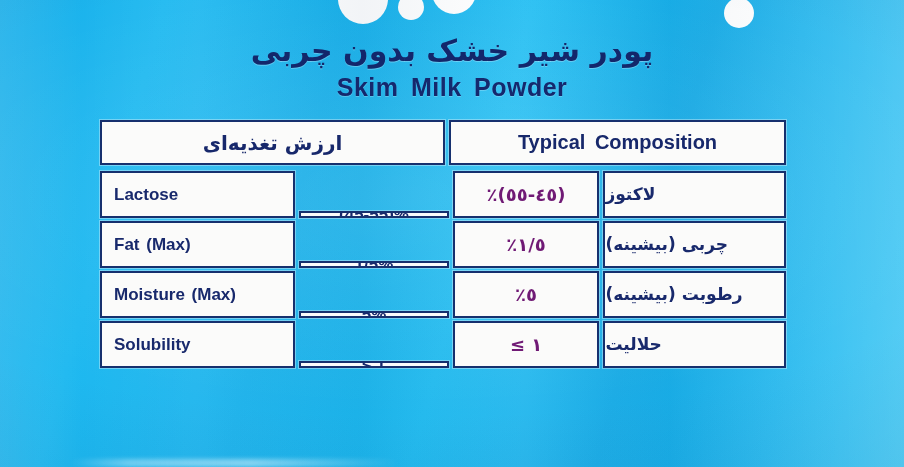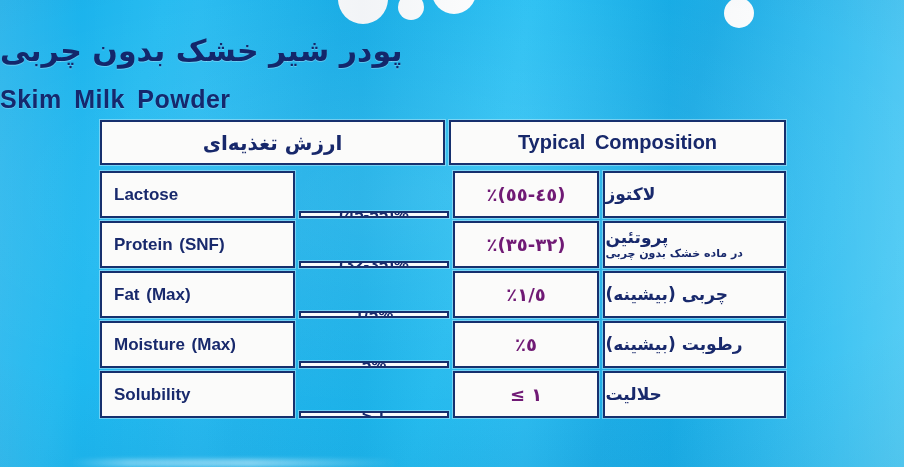--- a/index.html
+++ b/index.html
@@ -64,34 +64,34 @@
     background: #ffffff;
     border-radius: 50%;
   }
 
   
   #title-block {
     position: absolute;
     left: 0;
     right: 0;
     top: 34px;
-    text-align: left;
+    text-align: center;
   }
   #title-fa {
     direction: rtl;
     font-family: "DejaVu Sans", "Liberation Sans", sans-serif;
     font-size: 30px;
     font-weight: bold;
     color: #13276b;
     letter-spacing: 0px;
     line-height: 1.15;
     text-shadow: 0 1px 0 rgba(255,255,255,0.25);
   }
   #title-en {
-    margin-top: 16px;
+    margin-top: 4px;
     font-size: 25px;
     font-weight: bold;
     color: #15286d;
     letter-spacing: 0.5px;
     word-spacing: 5px;
     text-shadow: 0 1px 0 rgba(255,255,255,0.22);
   }
 
   
   #nutrition-table {
@@ -234,29 +234,20 @@
     <div id="table-body">
         <div class="table-row data-row" style="margin-top: 3px;">
           <div class="cell cell-en-name">Lactose</div>
           <div class="cell cell-en-value">(45-55)%</div>
           <div class="cell cell-fa-value">(٤٥-٥٥)٪</div>
           <div class="cell cell-fa-name">
             <div class="fa-name-main">لاکتوز</div>
           </div>
         </div>
         <div class="table-row data-row" style="margin-top: 3px;">
-          <div class="cell cell-en-name">Protein  (SNF)</div>
-          <div class="cell cell-en-value">(32-35)%</div>
-          <div class="cell cell-fa-value">(٣٢-٣٥)٪</div>
-          <div class="cell cell-fa-name">
-            <div class="fa-name-main">پروتئین</div>
-            <div class="fa-name-sub">در ماده خشک بدون چربی</div>
-          </div>
-        </div>
-        <div class="table-row data-row" style="margin-top: 3px;">
           <div class="cell cell-en-name">Fat  (Max)</div>
           <div class="cell cell-en-value">1/5%</div>
           <div class="cell cell-fa-value">١/٥٪</div>
           <div class="cell cell-fa-name">
             <div class="fa-name-main">چربی (بیشینه)</div>
           </div>
         </div>
         <div class="table-row data-row" style="margin-top: 3px;">
           <div class="cell cell-en-name">Moisture  (Max)</div>
           <div class="cell cell-en-value">5%</div>

